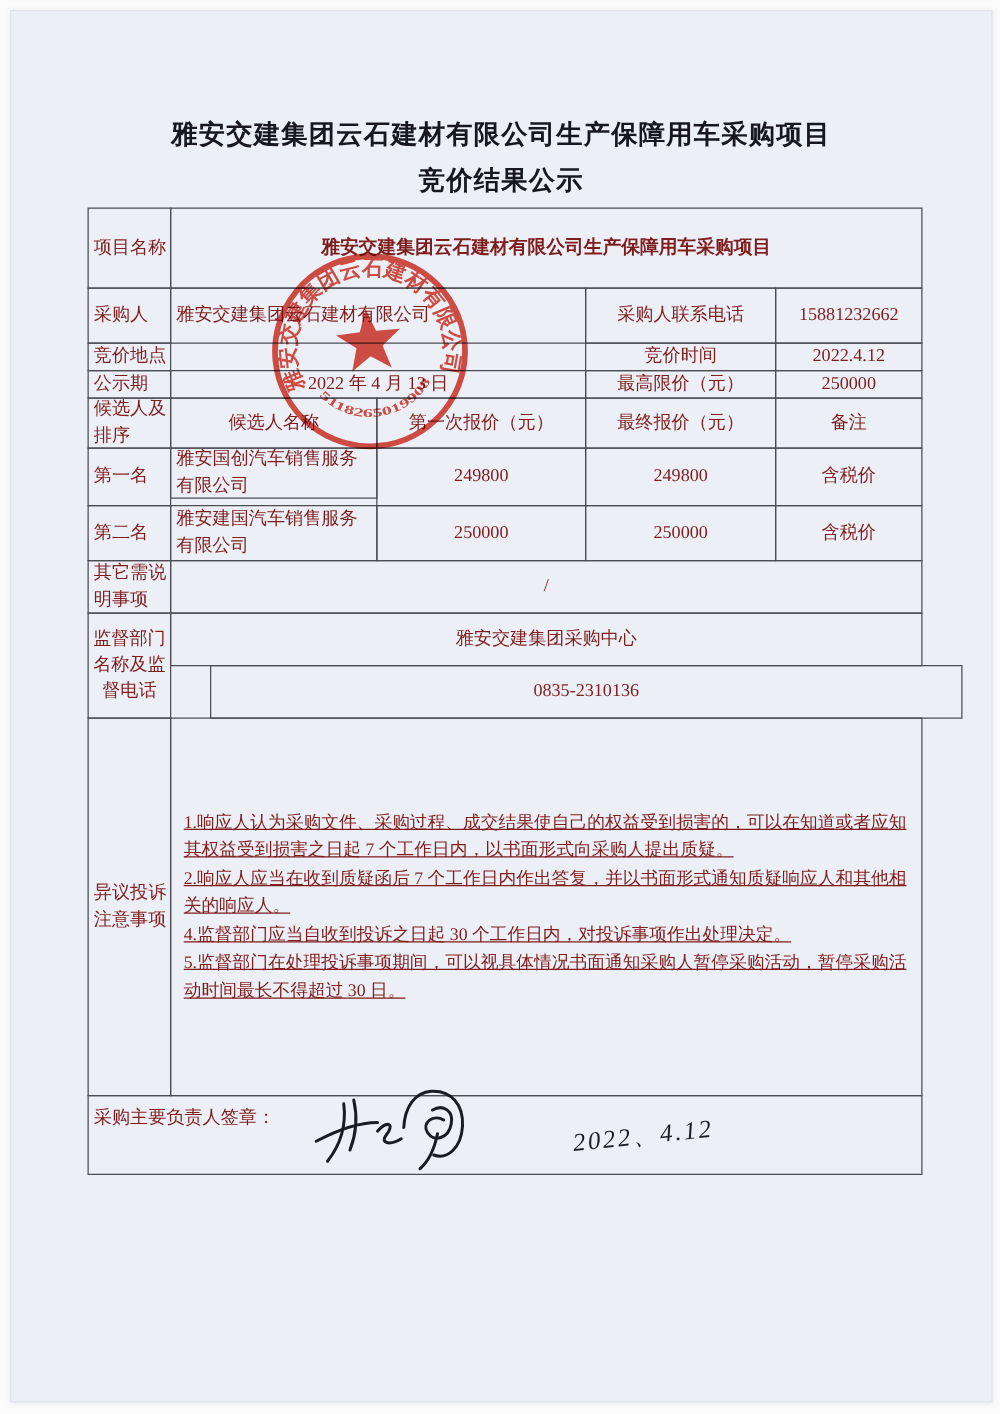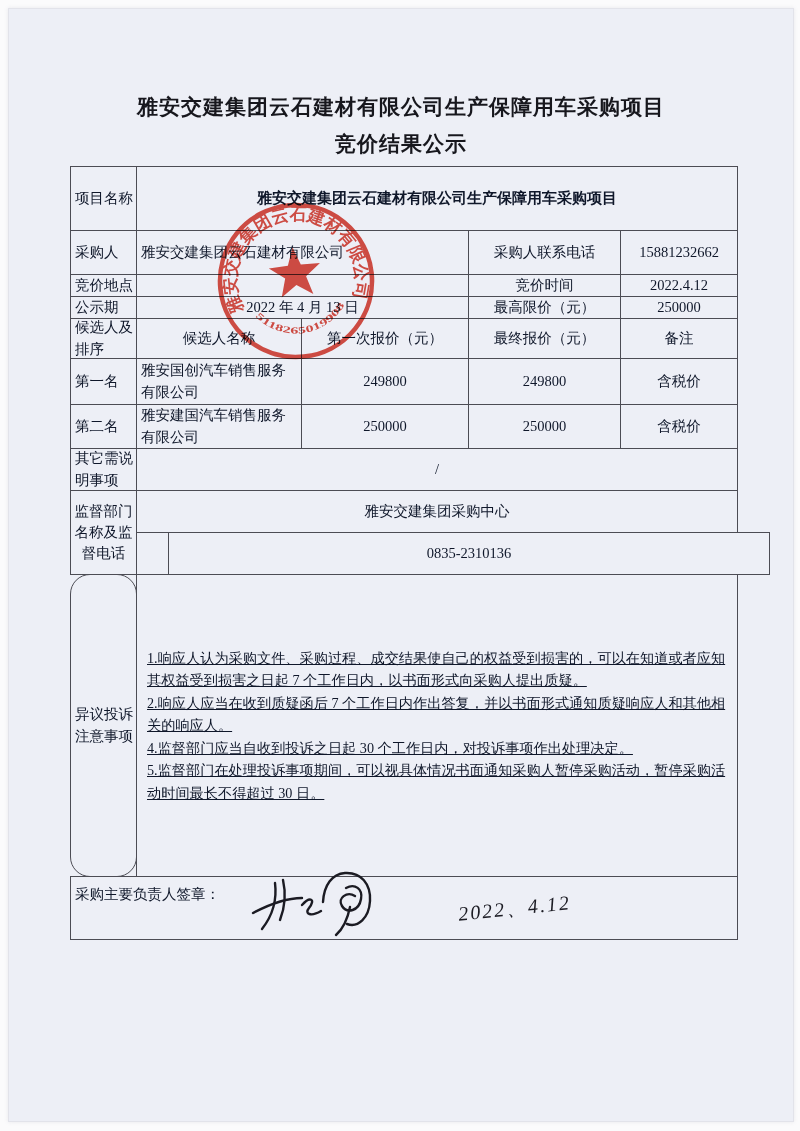--- a/index.html
+++ b/index.html
@@ -20,21 +20,21 @@
     position:absolute;left:0;top:80px;width:100%;
     text-align:center;font-weight:bold;font-size:21px;line-height:37px;
     letter-spacing:1px;color:#17171d;
   }
   .doc-table{
     position:absolute;left:61px;top:157px;width:668px;height:774px;
   }
   .cell{
     position:absolute;box-sizing:border-box;border:1px solid #4c4c54;
     display:flex;align-items:center;font-size:14.5px;line-height:1.45;
-    color:#0f172a;background:transparent;
+    color:#7f1d1d;background:transparent;
   }
   .lab{padding-left:4px;padding-right:2px;}
   .ctr{justify-content:center;text-align:center;}
   .pre{white-space:pre-line;}
   .bold{font-weight:bold;}
   .notice{
     flex-direction:column;justify-content:center;align-items:flex-start;
     padding:0 10px;font-size:14.2px;line-height:22.4px;text-decoration:underline;
   }
   .notice div{margin:0;}
@@ -87,42 +87,42 @@
     <div class="cell ctr" style="left:550px;top:130px;width:118px;height:23px;">250000</div>
 
     <div class="cell lab pre" style="left:0;top:152px;width:67px;height:41px;">候选人及
 排序</div>
     <div class="cell ctr" style="left:66px;top:152px;width:166px;height:41px;">候选人名称</div>
     <div class="cell ctr" style="left:231px;top:152px;width:168px;height:41px;">第一次报价（元）</div>
     <div class="cell ctr" style="left:398px;top:152px;width:153px;height:41px;">最终报价（元）</div>
     <div class="cell ctr" style="left:550px;top:152px;width:118px;height:41px;">备注</div>
 
     <div class="cell lab" style="left:0;top:192px;width:67px;height:47px;">第一名</div>
-    <div class="cell lab" style="left:66px;top:192px;width:166px;height:47px;">雅安国创汽车销售服务有限公司</div>
+    <div class="cell lab" style="left:66px;top:192px;width:166px;height:41px;">雅安国创汽车销售服务有限公司</div>
     <div class="cell ctr" style="left:231px;top:192px;width:168px;height:47px;">249800</div>
     <div class="cell ctr" style="left:398px;top:192px;width:153px;height:47px;">249800</div>
     <div class="cell ctr" style="left:550px;top:192px;width:118px;height:47px;">含税价</div>
 
     <div class="cell lab" style="left:0;top:238px;width:67px;height:45px;">第二名</div>
     <div class="cell lab" style="left:66px;top:238px;width:166px;height:45px;">雅安建国汽车销售服务有限公司</div>
     <div class="cell ctr" style="left:231px;top:238px;width:168px;height:45px;">250000</div>
     <div class="cell ctr" style="left:398px;top:238px;width:153px;height:45px;">250000</div>
     <div class="cell ctr" style="left:550px;top:238px;width:118px;height:45px;">含税价</div>
 
     <div class="cell lab pre" style="left:0;top:282px;width:67px;height:43px;">其它需说
 明事项</div>
     <div class="cell ctr" style="left:66px;top:282px;width:602px;height:43px;">/</div>
 
     <div class="cell ctr pre" style="left:0;top:324px;width:67px;height:85px;">监督部门
 名称及监
 督电话</div>
     <div class="cell ctr" style="left:66px;top:324px;width:602px;height:43px;">雅安交建集团采购中心</div>
     <div class="cell ctr" style="left:66px;top:366px;width:602px;height:43px;margin-left:32px;">0835-2310136</div>
 
-    <div class="cell lab pre" style="left:0;top:408px;width:67px;height:303px;border-radius:20px;">异议投诉
+    <div class="cell lab pre" style="left:0;top:408px;width:67px;height:303px;">异议投诉
 注意事项</div>
     <div class="cell notice" style="left:66px;top:408px;width:602px;height:303px;">
       <div>1.响应人认为采购文件、采购过程、成交结果使自己的权益受到损害的，可以在知道或者应知其权益受到损害之日起 7 个工作日内，以书面形式向采购人提出质疑。</div>
       <div>2.响应人应当在收到质疑函后 7 个工作日内作出答复，并以书面形式通知质疑响应人和其他相关的响应人。</div>
       <div>4.监督部门应当自收到投诉之日起 30 个工作日内，对投诉事项作出处理决定。</div>
       <div>5.监督部门在处理投诉事项期间，可以视具体情况书面通知采购人暂停采购活动，暂停采购活动时间最长不得超过 30 日。</div>
     </div>
 
     <div class="cell sig-row" style="left:0;top:710px;width:668px;height:64px;">
       <span class="sig-label">采购主要负责人签章：</span>

